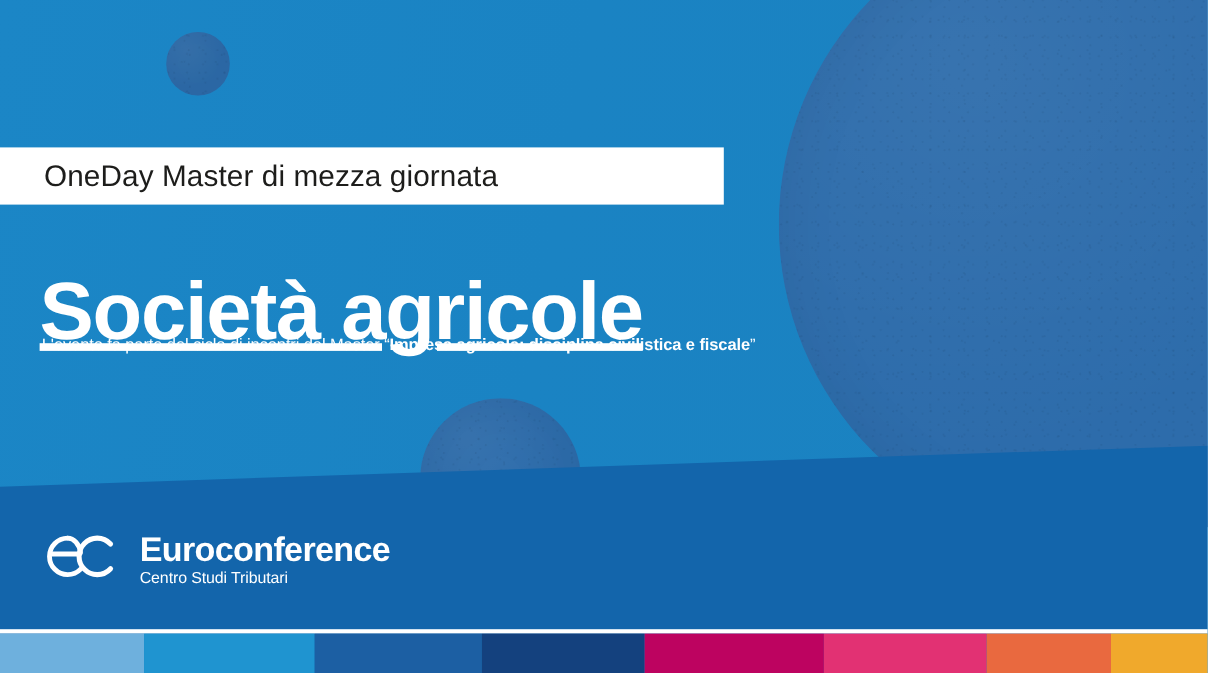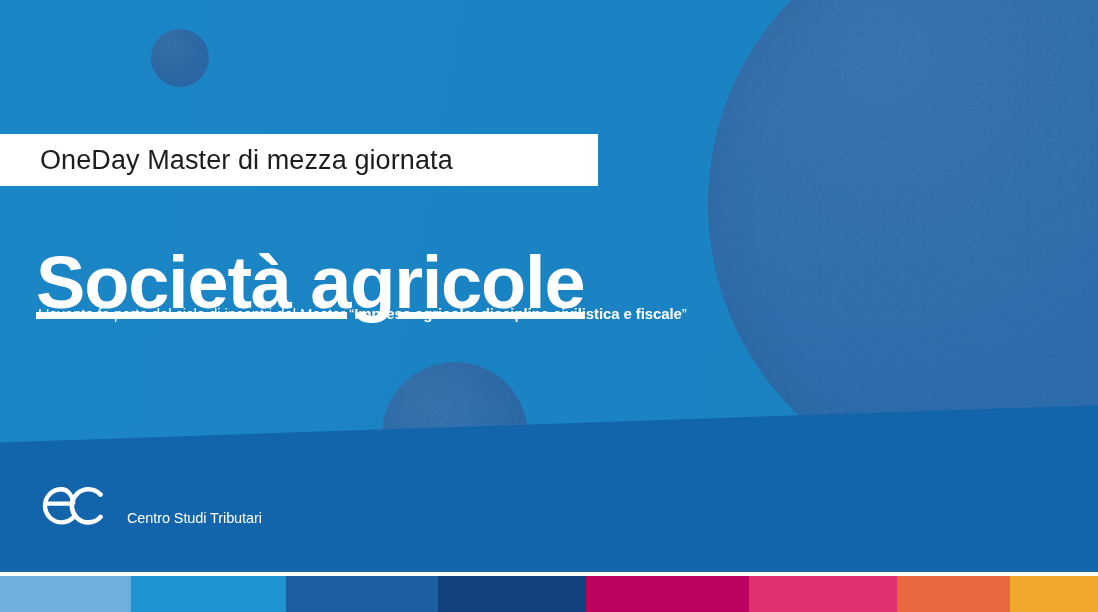--- a/index.html
+++ b/index.html
@@ -59,21 +59,21 @@
     left:0;right:0;
     top:0;bottom:0;
     background:#1365ab;
     clip-path:polygon(0 72.3%, 100% 66.2%, 100% 94.2%, 0 94.2%);
   }
 
   
   #kicker-box{
     position:absolute;
     left:0;top:134px;
-    width:598px;height:52px;
+    width:658px;height:52px;
     background:#ffffff;
     display:flex;align-items:center;
   }
   #kicker-text{
     margin-left:40px;
     font-size:27px;
     color:#1d1d1b;
     letter-spacing:.1px;
     white-space:nowrap;
   }
@@ -111,21 +111,21 @@
   #logo-words{display:flex;flex-direction:column;line-height:1;}
   #logo-name{
     font-size:31px;
     font-weight:bold;
     color:#ffffff;
     letter-spacing:-.6px;
   }
   #logo-tagline{
     font-size:14.5px;
     color:#ffffff;
-    margin-top:20px;
+    margin-top:4px;
     letter-spacing:-.1px;
   }
 
   
   #color-bar{
     position:absolute;
     left:0;right:0;bottom:0;
     height:36px;
     display:flex;
   }
@@ -169,20 +169,21 @@
     <span id="logo-mark">
       <svg width="78" height="46" viewBox="0 0 78 46" aria-hidden="true">
 
         <path d="M21.5 6.2C12.4 6.2 5.0 13.6 5.0 22.8c0 9.2 7.4 16.6 16.5 16.6 4.6 0 8.8-1.9 11.8-5.0" fill="none" stroke="#ffffff" stroke-width="4.4" stroke-linecap="round"></path>
         <path d="M7.2 20.6h24.6c0.9 0 1.6-0.8 1.4-1.7C31.9 11.7 27.3 6.2 21.5 6.2" fill="none" stroke="#ffffff" stroke-width="4.4" stroke-linecap="round"></path>
 
         <path d="M60.5 11.6c-3.0-3.3-7.3-5.4-12.1-5.4-9.1 0-16.5 7.4-16.5 16.6 0 9.2 7.4 16.6 16.5 16.6 4.8 0 9.1-2.1 12.1-5.4" fill="none" stroke="#ffffff" stroke-width="4.6" stroke-linecap="round"></path>
       </svg>
     </span>
     <span id="logo-words">
+      <span id="logo-name">Euroconference</span>
       <span id="logo-tagline">Centro Studi Tributari</span>
     </span>
   </div>
 
   <div id="bar-gap"></div>
 
   <div id="color-bar">
       <span style="background: rgb(110, 176, 221); width: 11.9308%;"></span>
       <span style="background: rgb(31, 148, 208); width: 14.1166%;"></span>
       <span style="background: rgb(28, 95, 163); width: 13.8434%;"></span>

